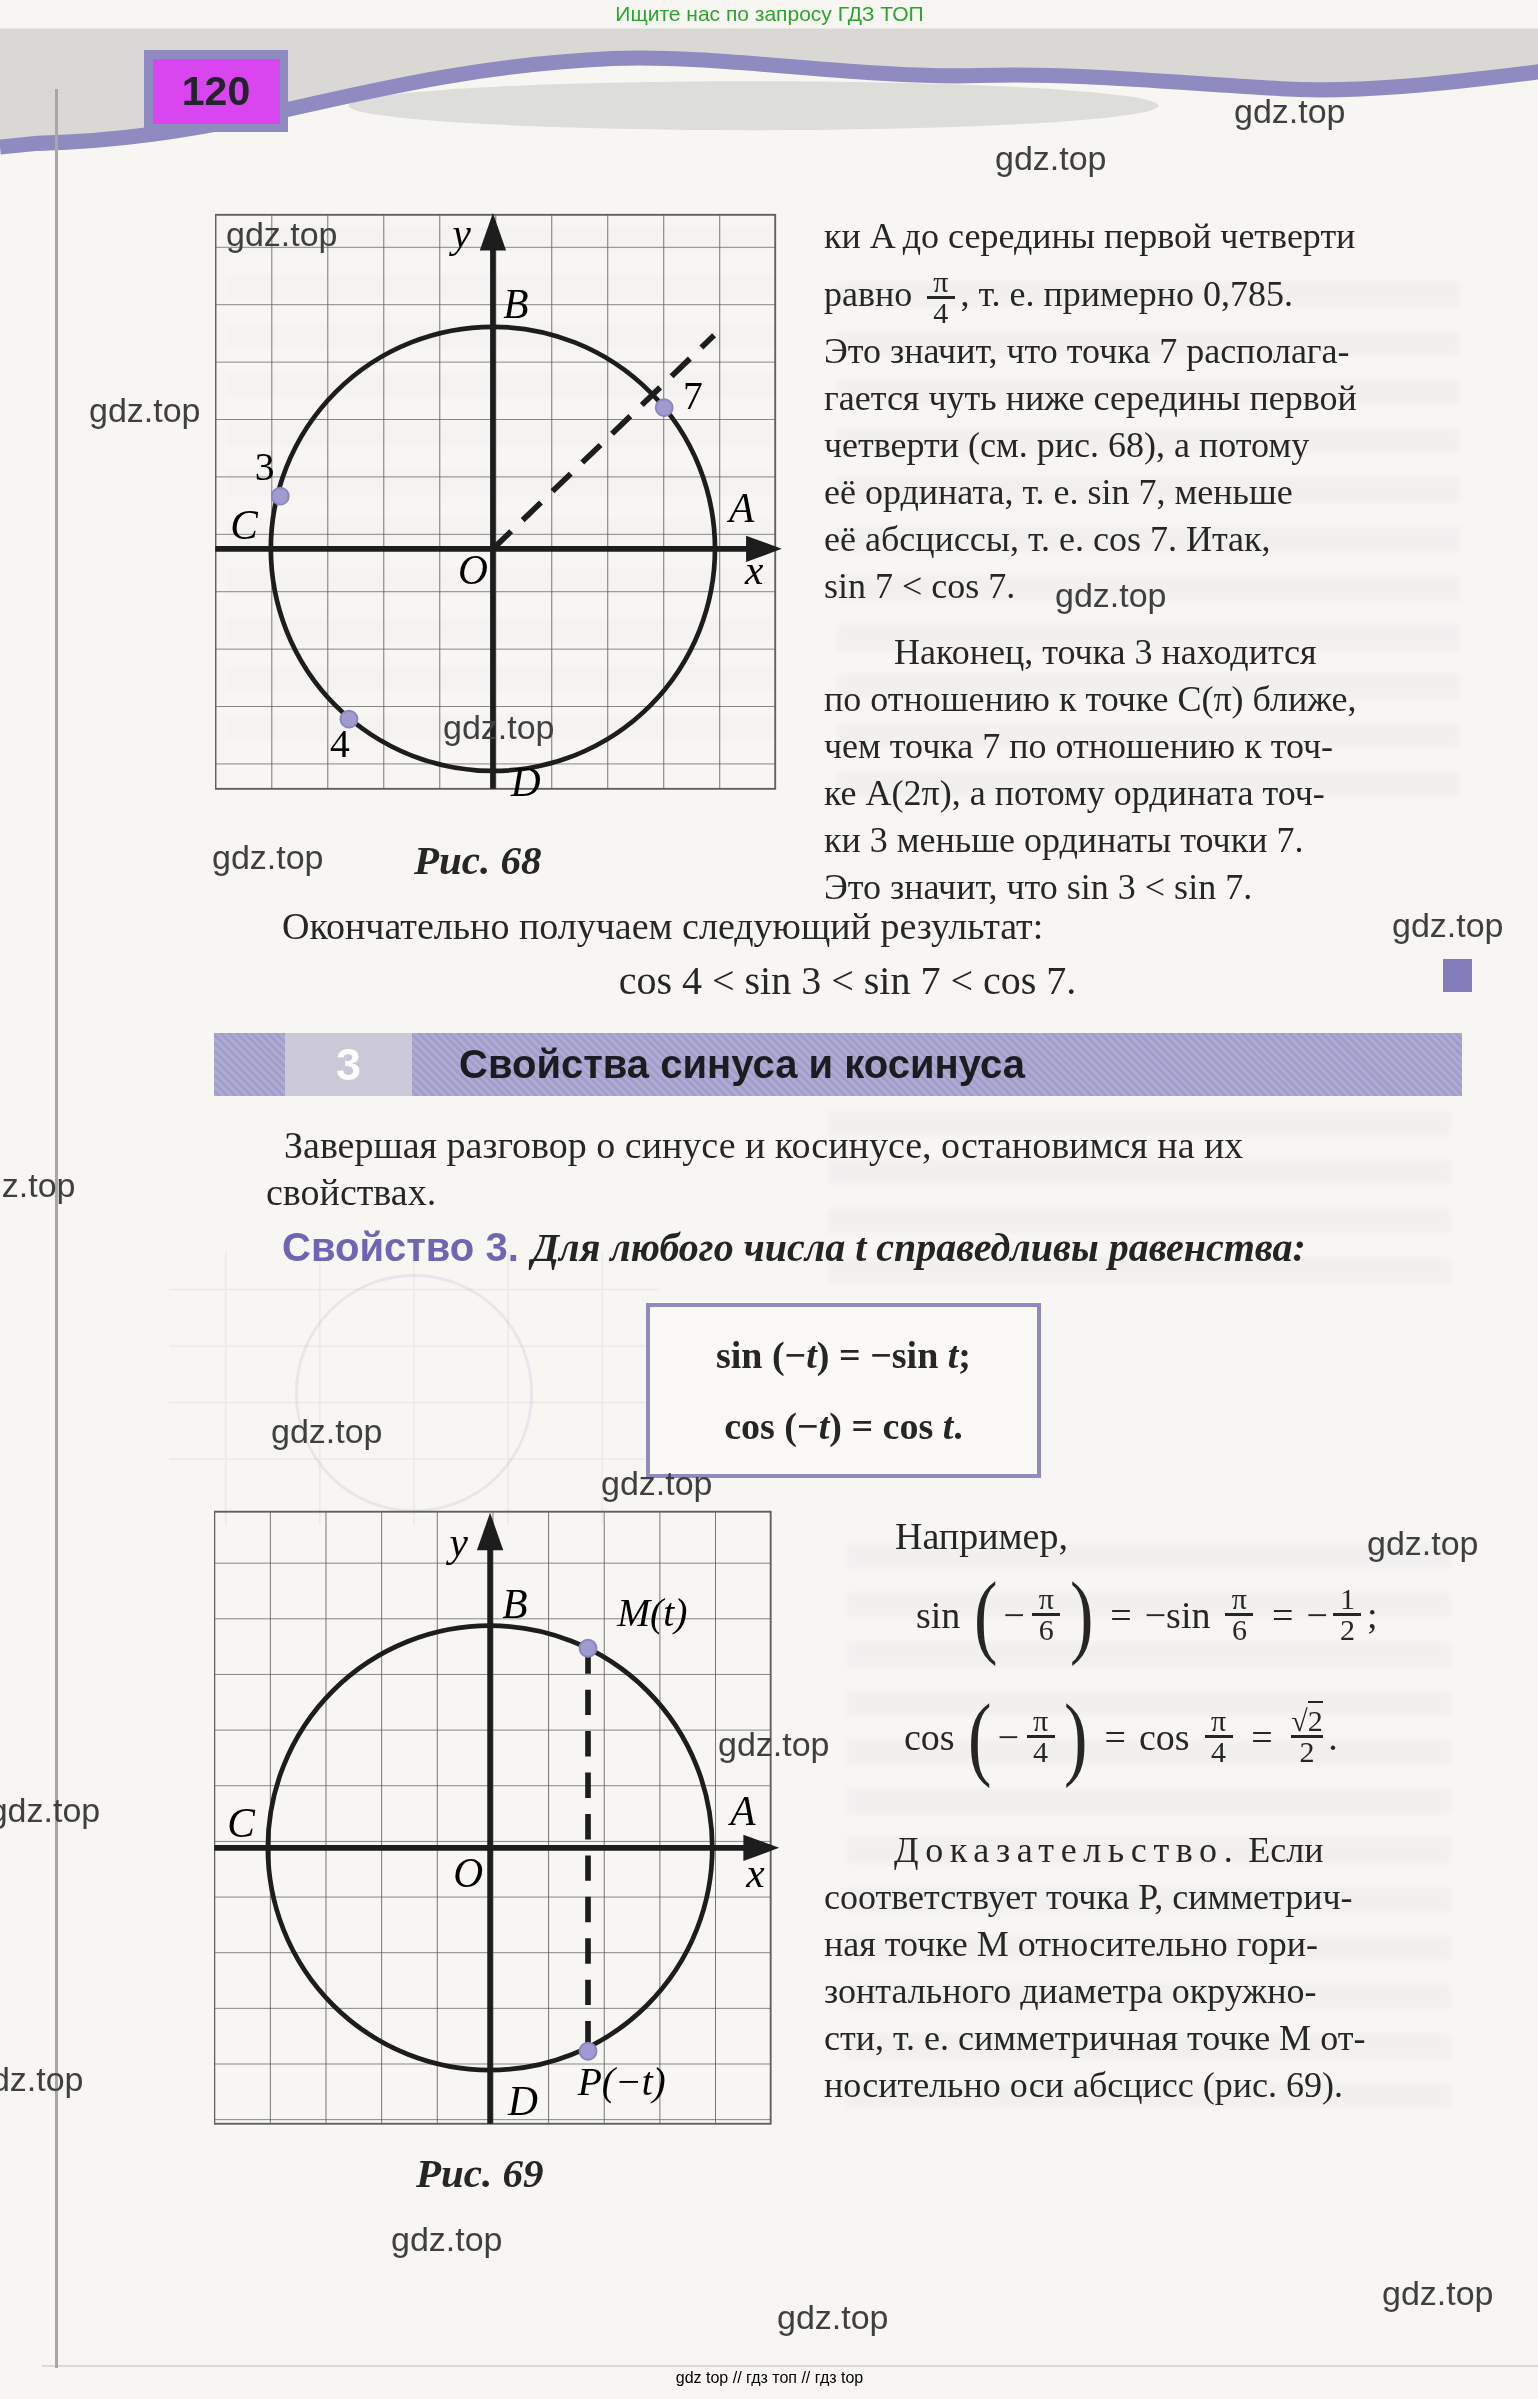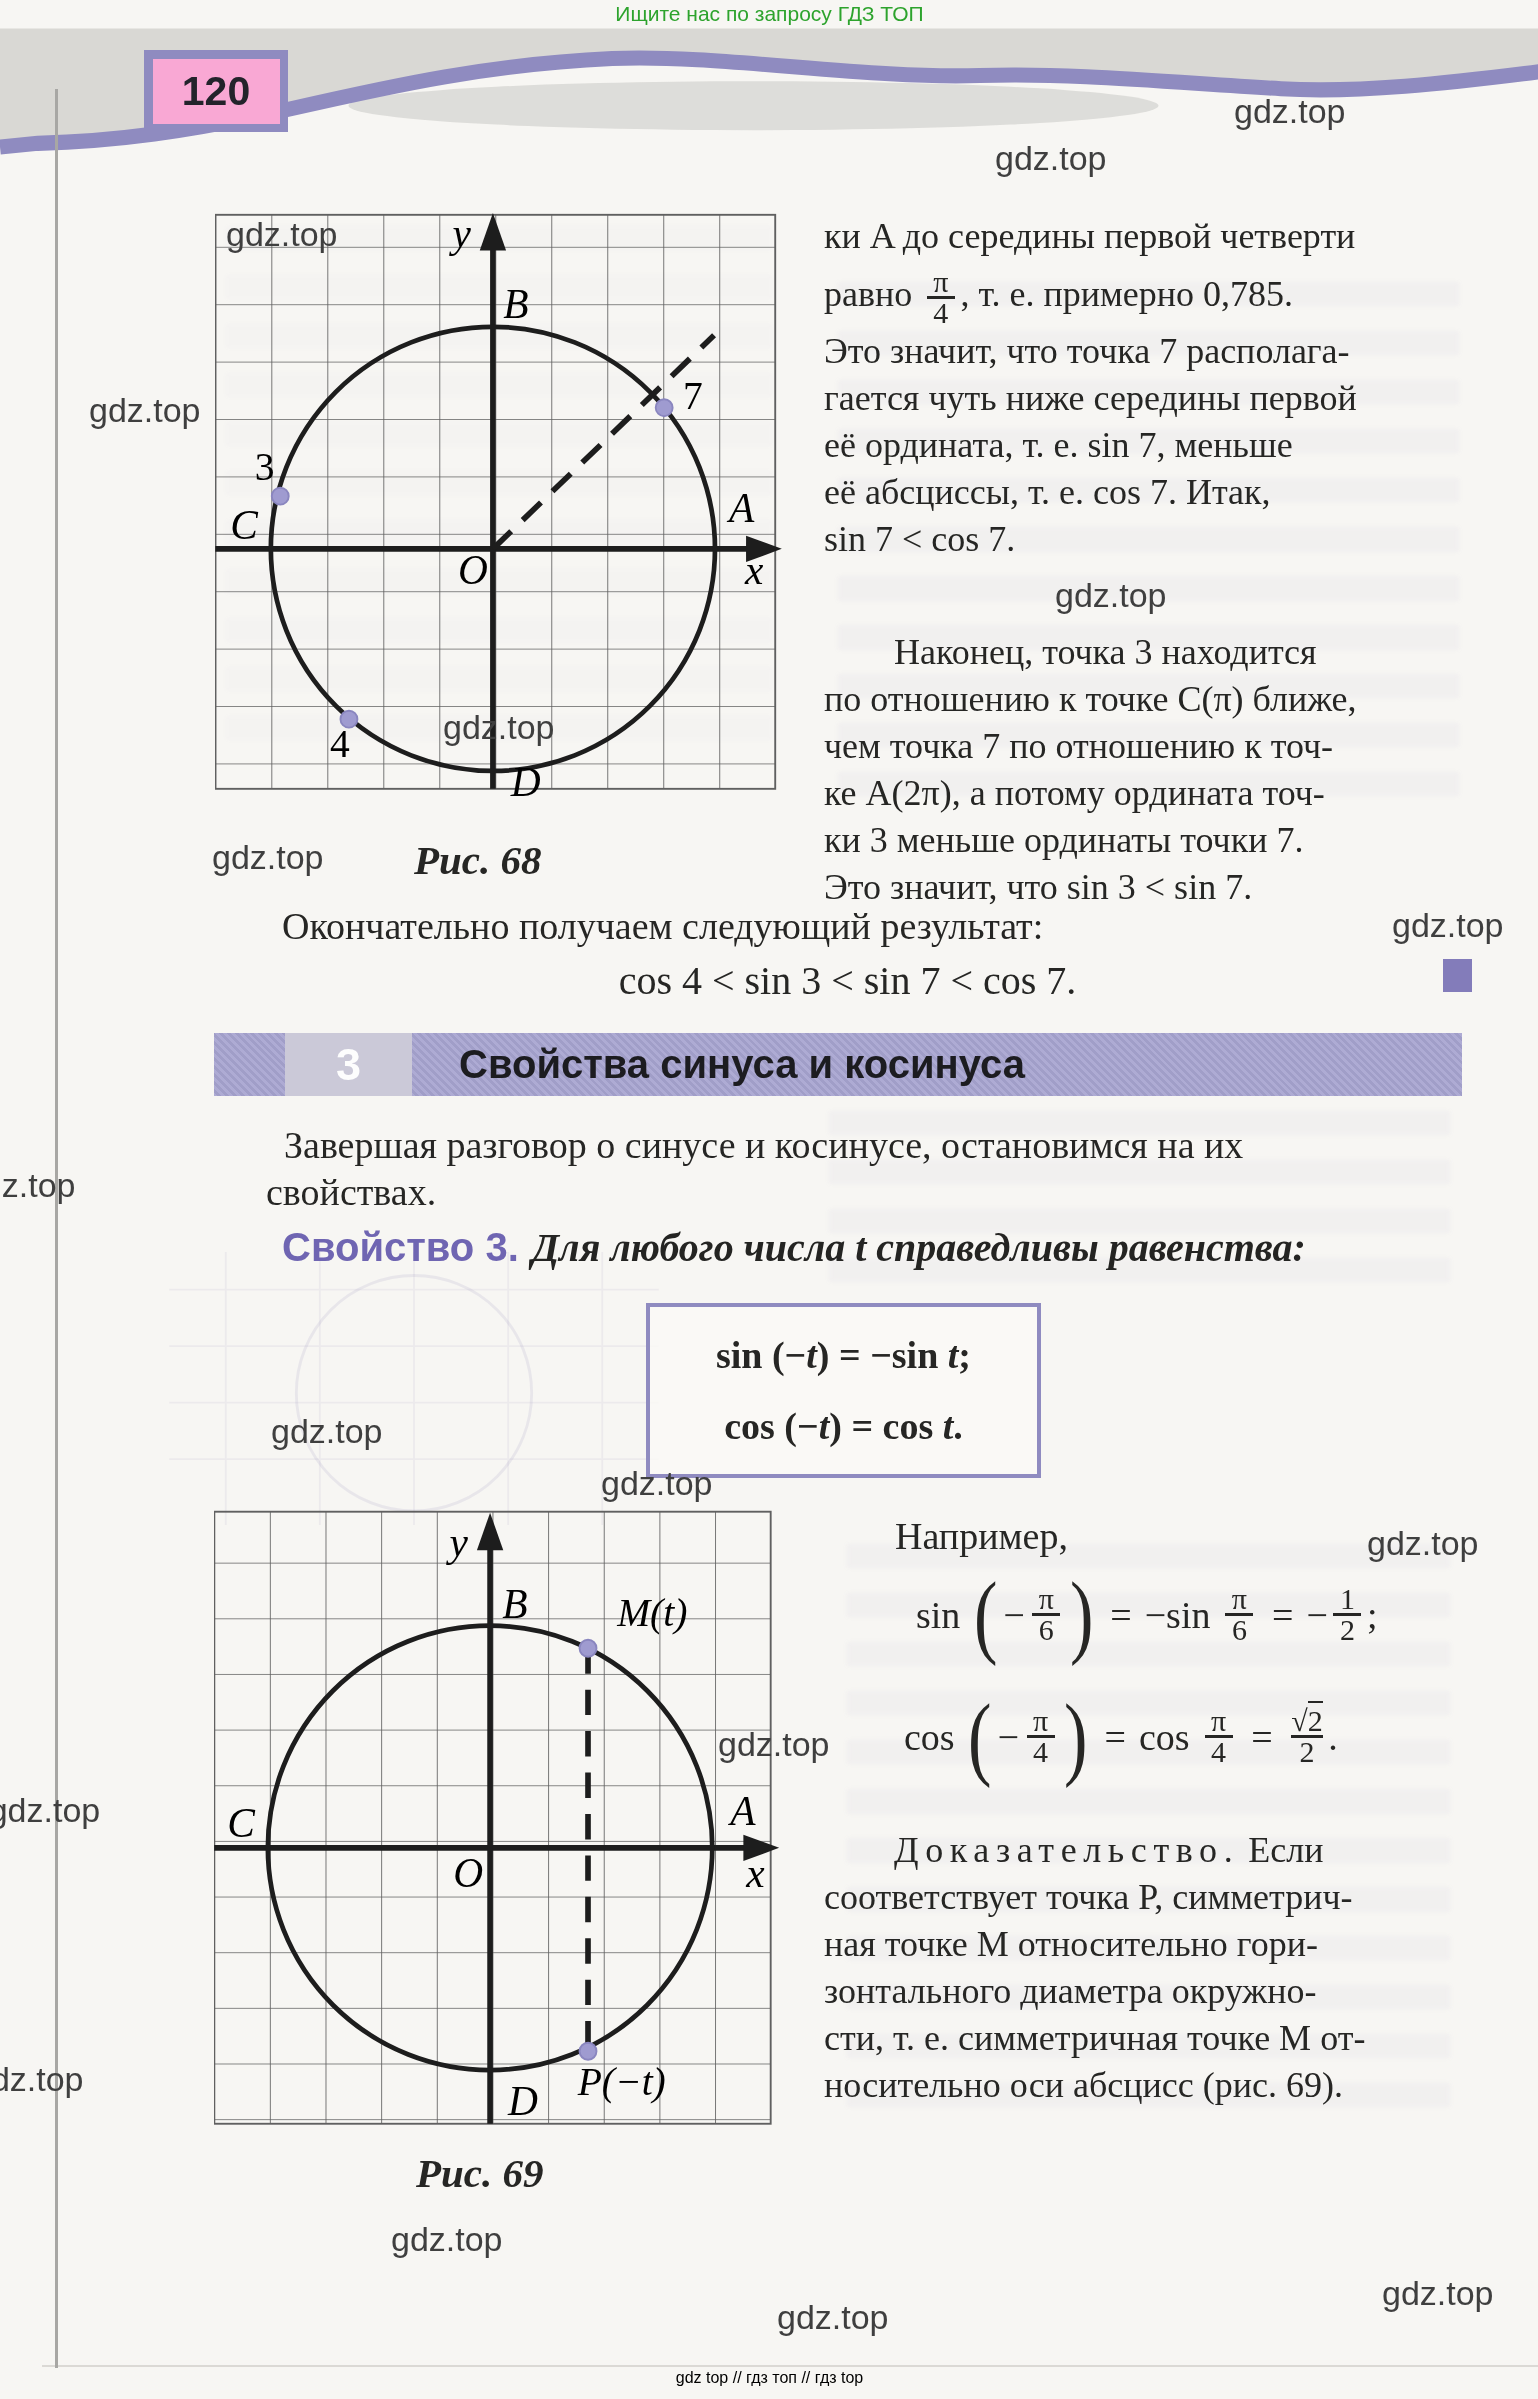--- a/index.html
+++ b/index.html
@@ -4,21 +4,21 @@
 <style>
   html,body{margin:0;padding:0;background:#e9e8e5;}
   #page{position:relative;width:1539px;height:2399px;background:#f7f6f3;overflow:hidden;
         font-family:"Liberation Serif",serif;color:#262624;}
   .abs{position:absolute;}
   
   #banner{top:1.9px;left:0;width:1539px;text-align:center;font-family:"Liberation Sans",sans-serif;
           font-size:21px;color:#2da32d;}
   #page-badge{top:50px;left:144px;width:144px;height:82px;background:#8f8bc0;
               box-sizing:border-box;padding:8.5px;z-index:6;}
-  #page-badge .inner{width:100%;height:100%;background:#f9a8d4;display:flex;align-items:center;justify-content:center;
+  #page-badge .inner{width:100%;height:100%;background:#d946ef;display:flex;align-items:center;justify-content:center;
               font-family:"Liberation Sans",sans-serif;font-weight:bold;font-size:41px;color:#23232b;}
   #scan-left{top:89px;left:55px;width:2.8px;height:2279px;background:#a8a7a4;z-index:5;}
   #scan-bottom{top:2365px;left:42px;width:1496px;height:1.9px;background:#dbd9d5;}
   
   .wm{font-family:"Liberation Sans",sans-serif;font-size:34px;color:#3f3f3f;z-index:7;white-space:nowrap;}
   
   .line{height:47px;font-size:36px;line-height:47px;white-space:nowrap;}
   .lineF{height:68px;font-size:36px;line-height:68px;white-space:nowrap;}
   .col{width:659px;}
   .indent{padding-left:70px;}
@@ -125,20 +125,21 @@
     <div class="line">ки A до середины первой четверти</div>
     <div class="lineF">
       <span>равно </span><span class="frac">
           <span class="num">π</span>
           <span class="bar"></span>
           <span class="den">4</span>
         </span><span>,  т. е. примерно 0,785.</span>
     </div>
     <div class="line">Это значит, что точка 7 располага-</div>
     <div class="line">гается чуть ниже середины первой</div>
+    <div class="line">четверти (см. рис. 68), а потому</div>
     <div class="line">её ордината, т. е. sin 7, меньше</div>
     <div class="line">её абсциссы, т. е. cos 7. Итак,</div>
     <div class="line">sin 7 &lt; cos 7.</div>
   </div>
 
   <div class="abs col" style="top:629px;left:824px;">
     <div class="line indent">Наконец, точка 3 находится</div>
     <div class="line">по отношению к точке C(π) ближе,</div>
     <div class="line">чем точка 7 по отношению к точ-</div>
     <div class="line">ке A(2π), а потому ордината точ-</div>

